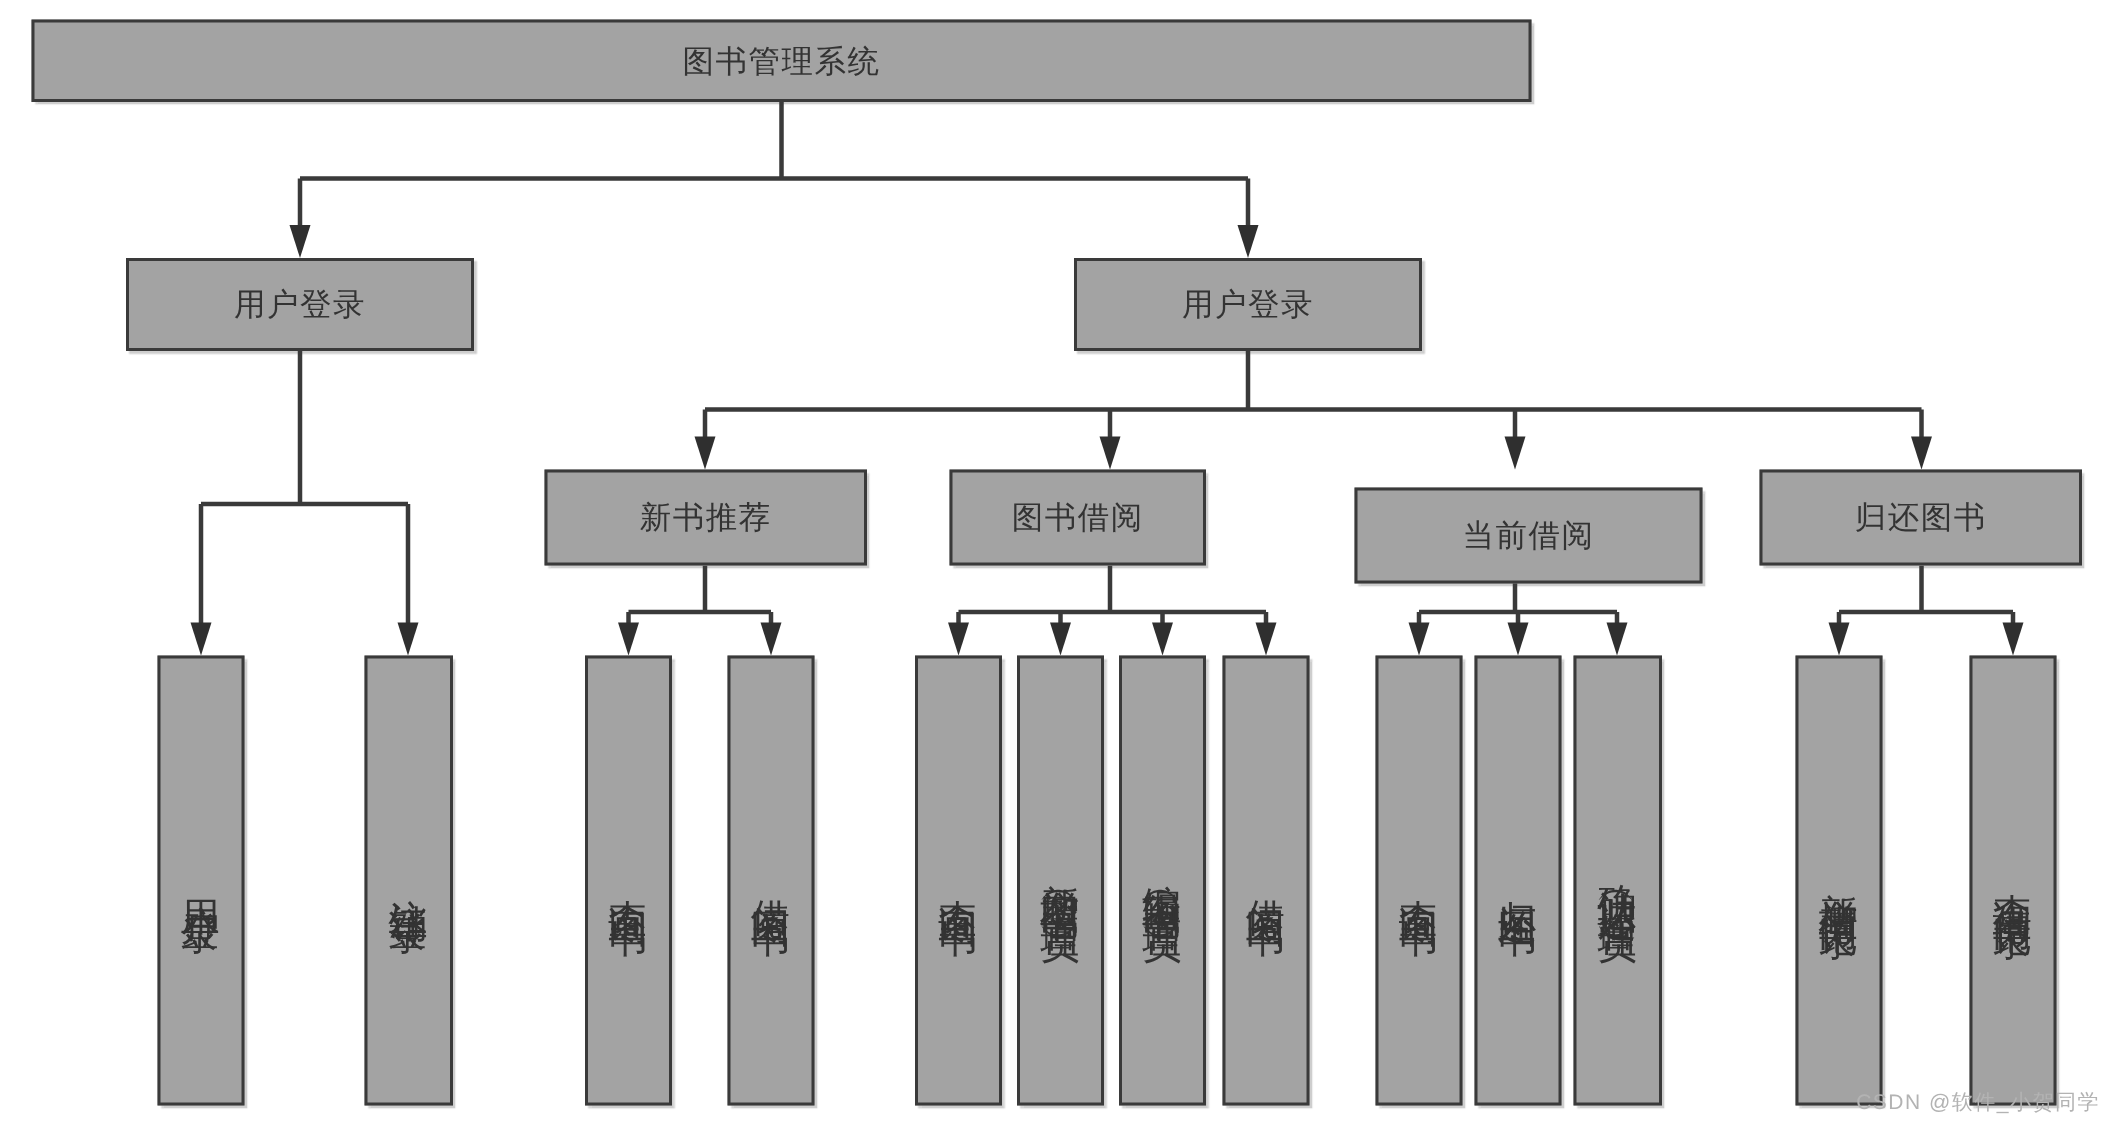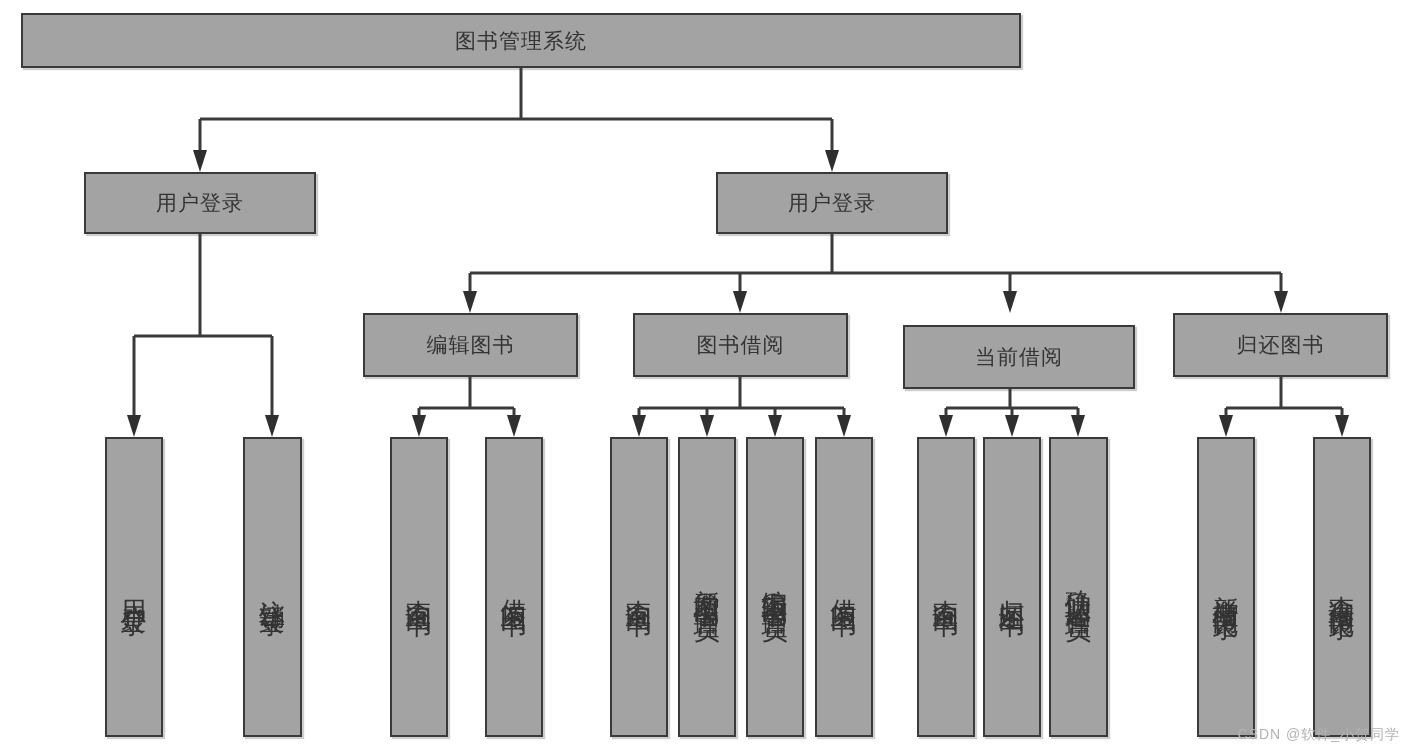--- a/index.html
+++ b/index.html
@@ -105,23 +105,23 @@
   </div>
 
   <div class="node hbox" style="left:84px; top:172px; width:232px; height:62px;">
     <span>用户登录</span>
   </div>
   <div class="node hbox" style="left:716px; top:172px; width:232px; height:62px;">
     <span>用户登录</span>
   </div>
 
   <div class="node hbox" style="left:363px; top:313px; width:215px; height:64px;">
-    <span>编辑图书</span>
+    <span>新书推荐</span>
   </div>
-  <div class="node hbox" style="left:633px; top:313px; width:215px; height:64px;">
+  <div class="node hbox" style="left:633px; top:313px; width:171px; height:64px;">
     <span>图书借阅</span>
   </div>
   <div class="node hbox" style="left:903px; top:313px; width:232px; height:64px;margin-top:12px;">
     <span>当前借阅</span>
   </div>
   <div class="node hbox" style="left:1173px; top:313px; width:215px; height:64px;">
     <span>归还图书</span>
   </div>
 
   <div class="node vbox" style="left:105px; top:437px; width:58px; height:300px;">

